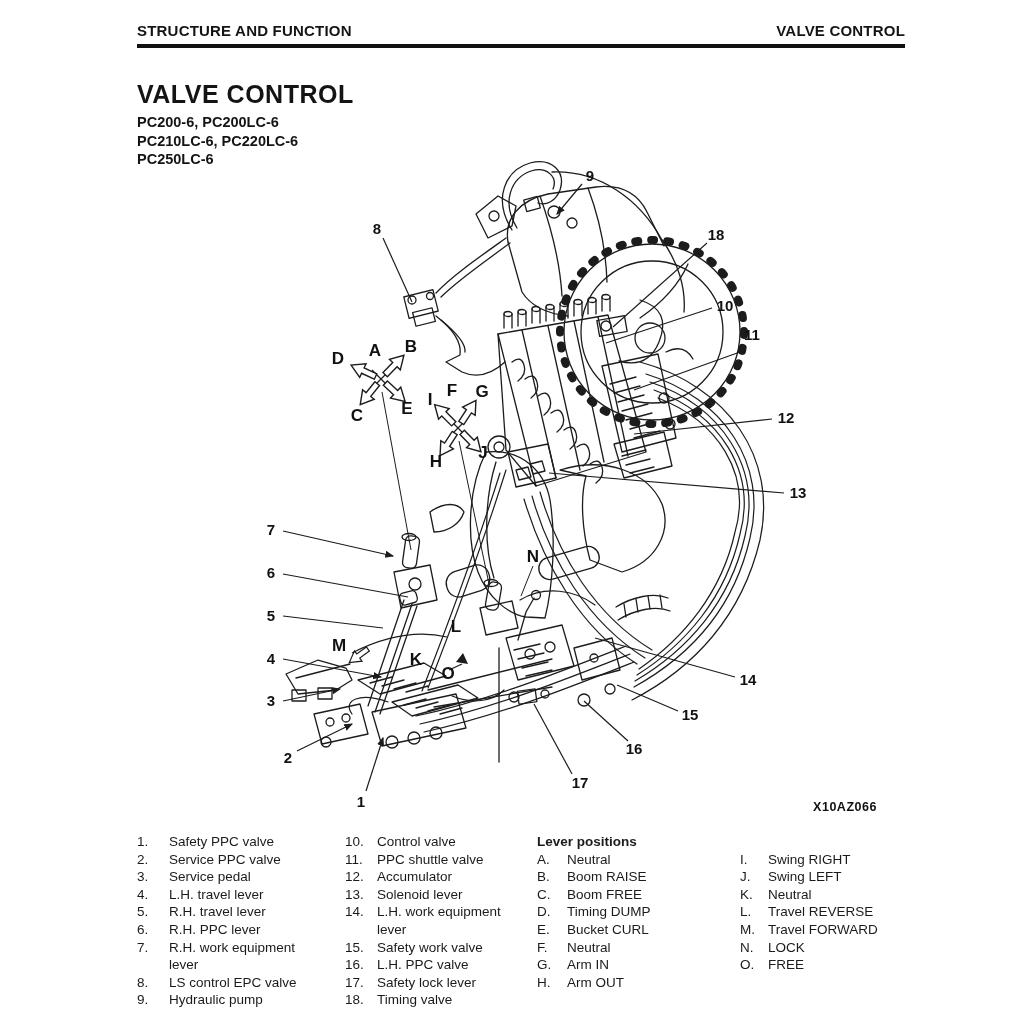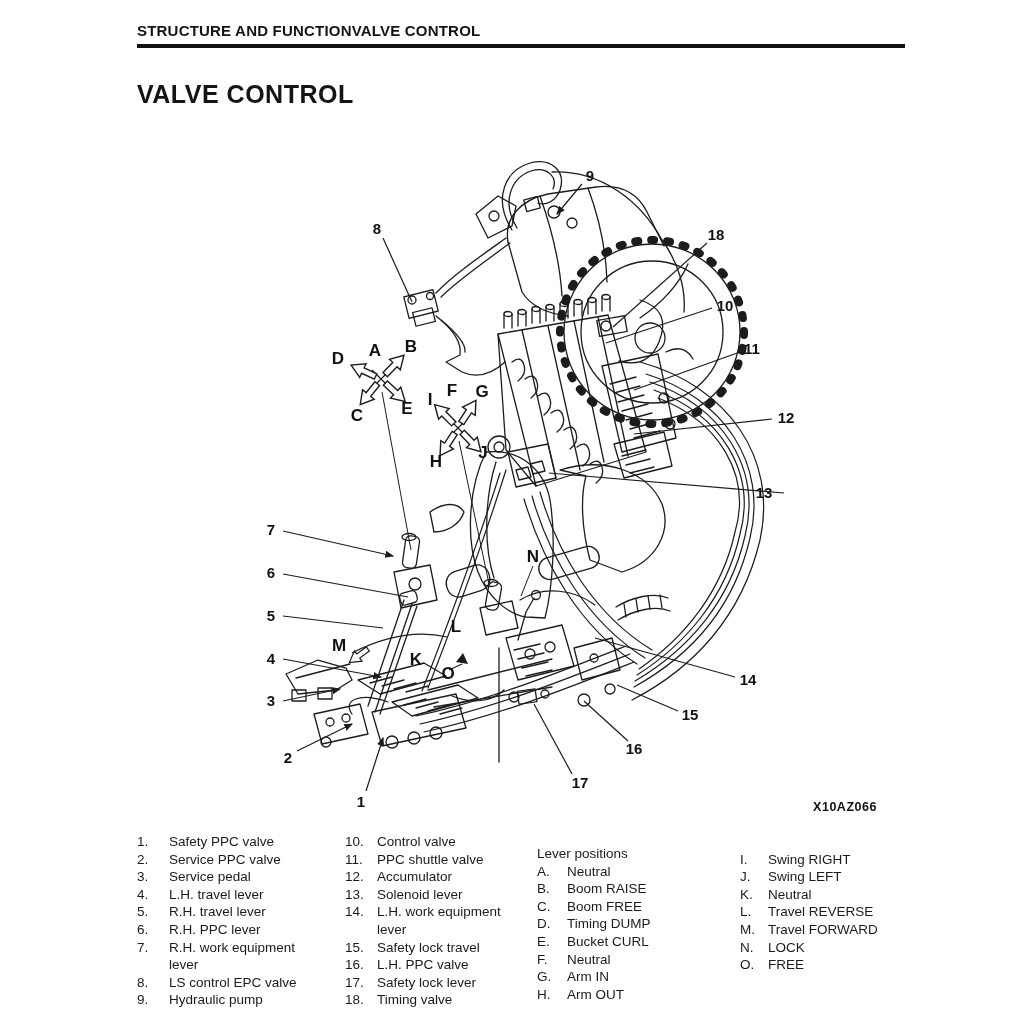--- a/index.html
+++ b/index.html
@@ -1,53 +1,58 @@
 <!DOCTYPE html>
 <html><head>
 <meta charset="utf-8">
 <style>
   html,body{margin:0;padding:0;background:#e8e8e8;}
   .page{position:relative;width:1024px;height:1024px;background:#ffffff;overflow:hidden;
         font-family:"Liberation Sans","DejaVu Sans",sans-serif;color:#141414;}
   
-  .rhead{position:absolute;left:137px;top:22px;width:768px;display:flex;justify-content:flex-start;
+  .rhead{position:absolute;left:137px;top:22px;width:768px;display:flex;justify-content:space-between;
          font-weight:bold;font-size:15px;letter-spacing:.2px;padding-bottom:5px;border-bottom:4px solid #111;}
   
   .title{position:absolute;left:137px;top:80px;}
   .title h1{margin:0;font-size:25px;font-weight:bold;letter-spacing:.5px;}
   .models{margin-top:4px;font-size:14.5px;font-weight:bold;line-height:18.5px;}
   
   .fig{position:absolute;left:0;top:0;width:1024px;height:1024px;}
   .fig svg{position:absolute;left:0;top:0;}
   .co,.lt,.figcode{position:absolute;transform:translate(-50%,-50%);white-space:nowrap;color:#111;}
   .co{font-size:15px;font-weight:bold;}
   .lt{font-size:17px;font-weight:bold;}
   .figcode{font-size:12.5px;font-weight:bold;letter-spacing:.5px;}
   
   .legend{position:absolute;left:137px;top:833px;width:870px;height:185px;font-size:13.5px;color:#1b1b1b;}
   .lcol{position:absolute;top:0;}
   .lrow{display:flex;line-height:17.6px;}
   .lnum{width:32px;flex:none;}
   .c3 .lnum{width:30px;}
   .c4 .lnum{width:28px;}
-  .lhead{font-weight:normal;line-height:17.6px;margin-top:12px;}
+  .lhead{font-weight:bold;line-height:17.6px;}
   .c4{padding-top:17.6px;}
 </style>
 </head>
 <body>
 
 <div class="page">
 
   <div class="rhead">
     <span>STRUCTURE AND FUNCTION</span>
     <span>VALVE CONTROL</span>
   </div>
 
   <div class="title">
     <h1>VALVE CONTROL</h1>
+    <div class="models">
+      <div>PC200-6, PC200LC-6</div>
+      <div>PC210LC-6, PC220LC-6</div>
+      <div>PC250LC-6</div>
+    </div>
   </div>
 
   <div class="fig">
     <svg width="1024" height="1024" viewBox="0 0 1024 1024">
       <defs>
         <marker id="ah" markerWidth="9" markerHeight="8" refX="6.5" refY="3" orient="auto">
           <path d="M0,0 L7.5,3 L0,6 Z" fill="#1c1c1c"></path>
         </marker>
         <path id="harw" d="M6,-3 L20,-3 L20,-7.5 L33,0 L20,7.5 L20,3 L6,3 Z" fill="#ffffff" stroke="#1c1c1c" stroke-width="1.4"></path>
         <g id="hook">
@@ -256,23 +261,23 @@
     <span class="co" style="left:361px;top:801px">1</span>
     <span class="co" style="left:288px;top:757px">2</span>
     <span class="co" style="left:271px;top:700px">3</span>
     <span class="co" style="left:271px;top:658px">4</span>
     <span class="co" style="left:271px;top:615px">5</span>
     <span class="co" style="left:271px;top:572px">6</span>
     <span class="co" style="left:271px;top:529px">7</span>
     <span class="co" style="left:377px;top:228px">8</span>
     <span class="co" style="left:590px;top:175px">9</span>
     <span class="co" style="left:725px;top:305px">10</span>
-    <span class="co" style="left:752px;top:348px">11</span>
+    <span class="co" style="left:752px;top:334px">11</span>
     <span class="co" style="left:786px;top:417px">12</span>
-    <span class="co" style="left:764px;top:492px">13</span>
+    <span class="co" style="left:798px;top:492px">13</span>
     <span class="co" style="left:748px;top:679px">14</span>
     <span class="co" style="left:690px;top:714px">15</span>
     <span class="co" style="left:634px;top:748px">16</span>
     <span class="co" style="left:580px;top:782px">17</span>
     <span class="co" style="left:716px;top:234px">18</span>
 
     <span class="lt" style="left:375px;top:351px">A</span>
     <span class="lt" style="left:411px;top:347px">B</span>
     <span class="lt" style="left:357px;top:416px">C</span>
     <span class="lt" style="left:338px;top:359px">D</span>
@@ -356,21 +361,21 @@
         <div class="lrow">
           <span class="lnum">14.</span>
           <span class="ltxt">L.H. work equipment</span>
         </div>
         <div class="lrow">
           <span class="lnum"></span>
           <span class="ltxt">lever</span>
         </div>
         <div class="lrow">
           <span class="lnum">15.</span>
-          <span class="ltxt">Safety lock travel</span>
+          <span class="ltxt">Safety work valve</span>
         </div>
         <div class="lrow">
           <span class="lnum">16.</span>
           <span class="ltxt">L.H. PPC valve</span>
         </div>
         <div class="lrow">
           <span class="lnum">17.</span>
           <span class="ltxt">Safety lock lever</span>
         </div>
         <div class="lrow">

